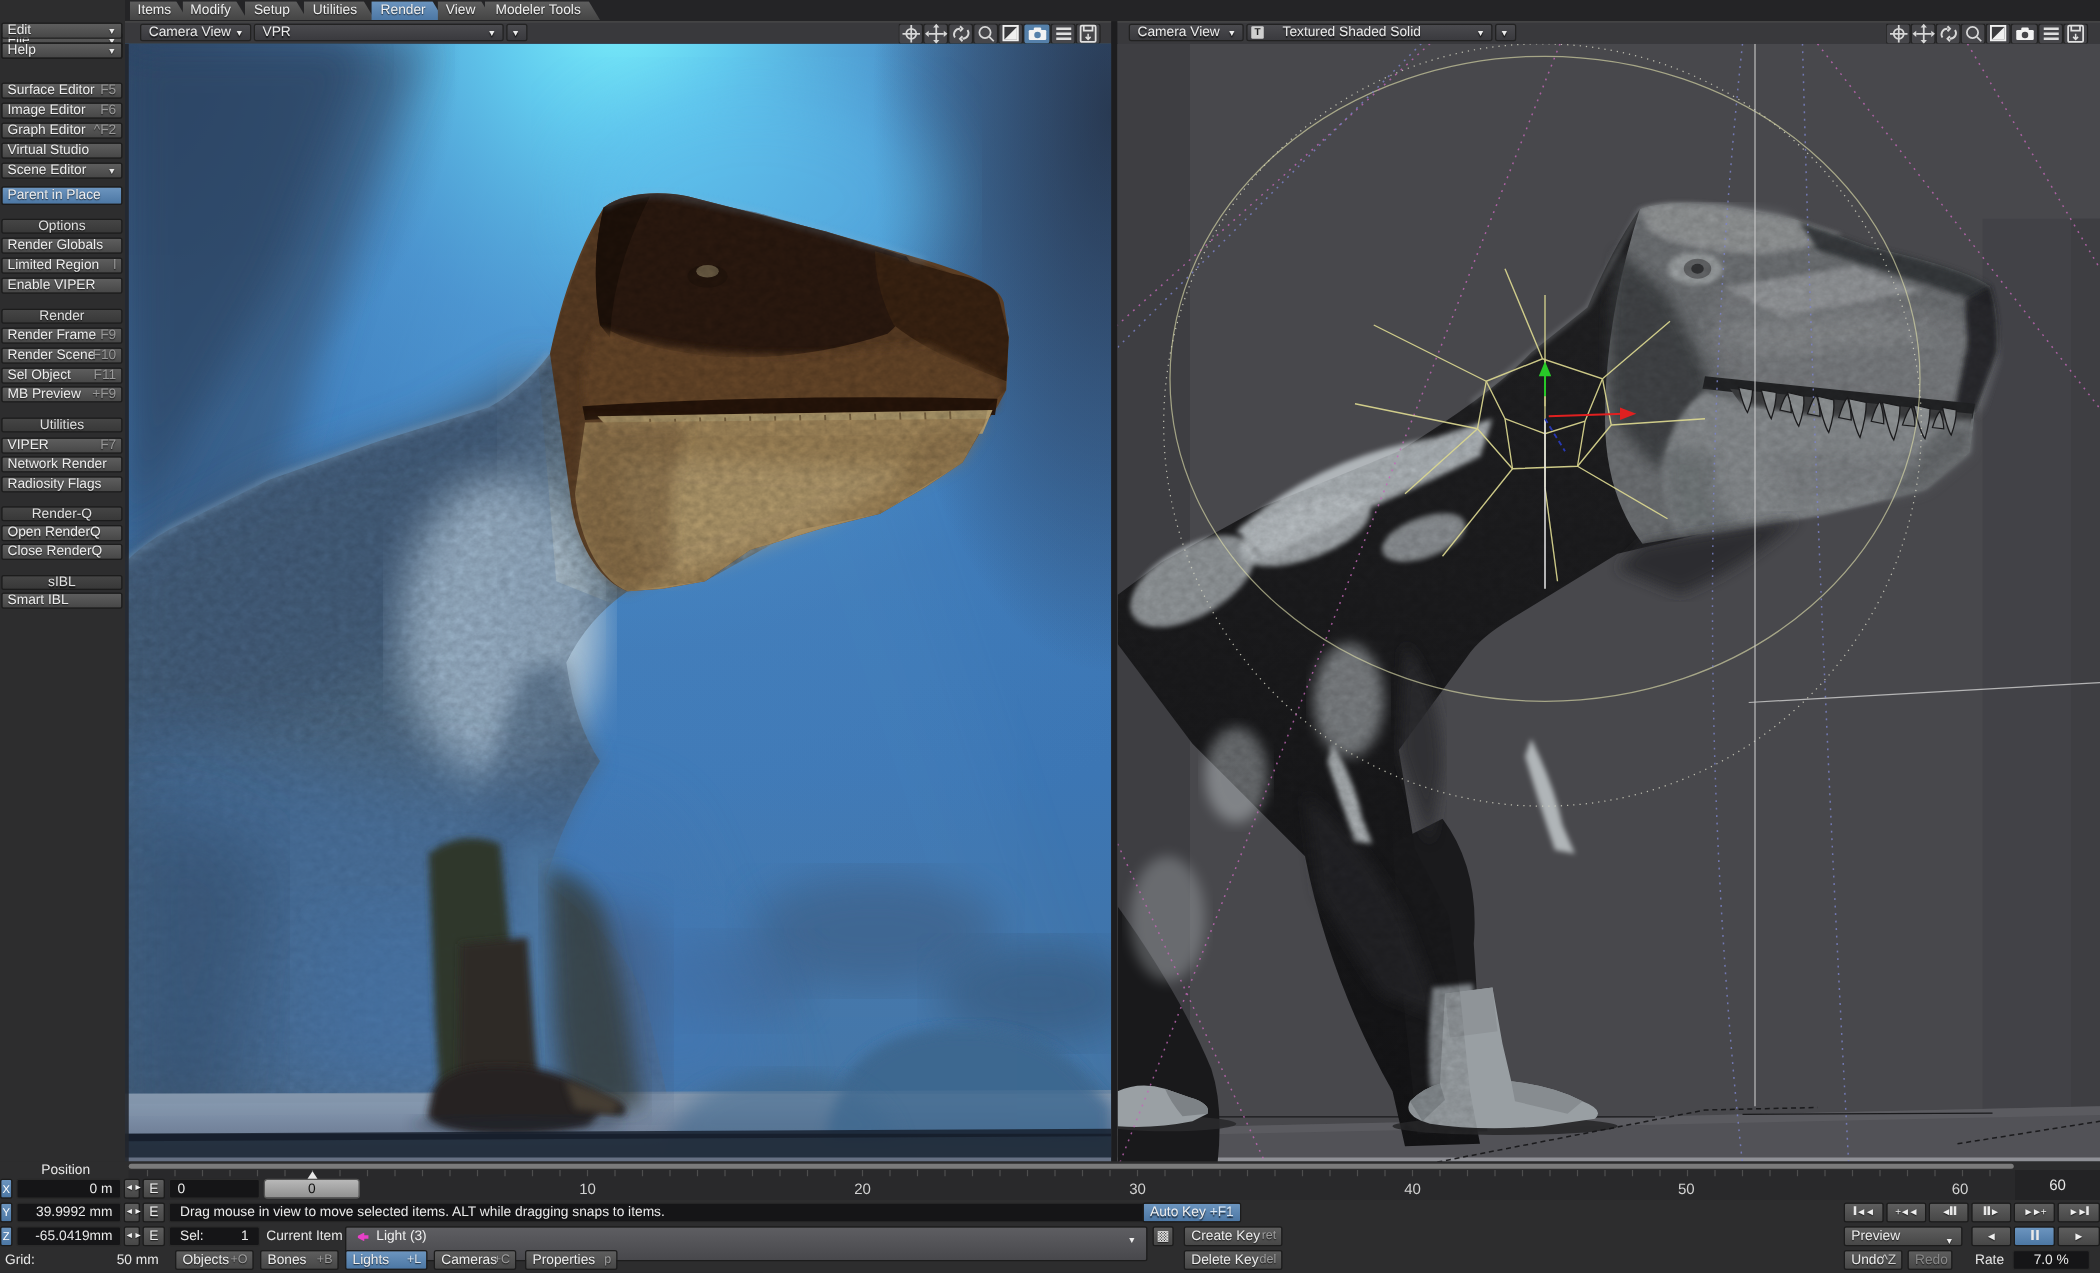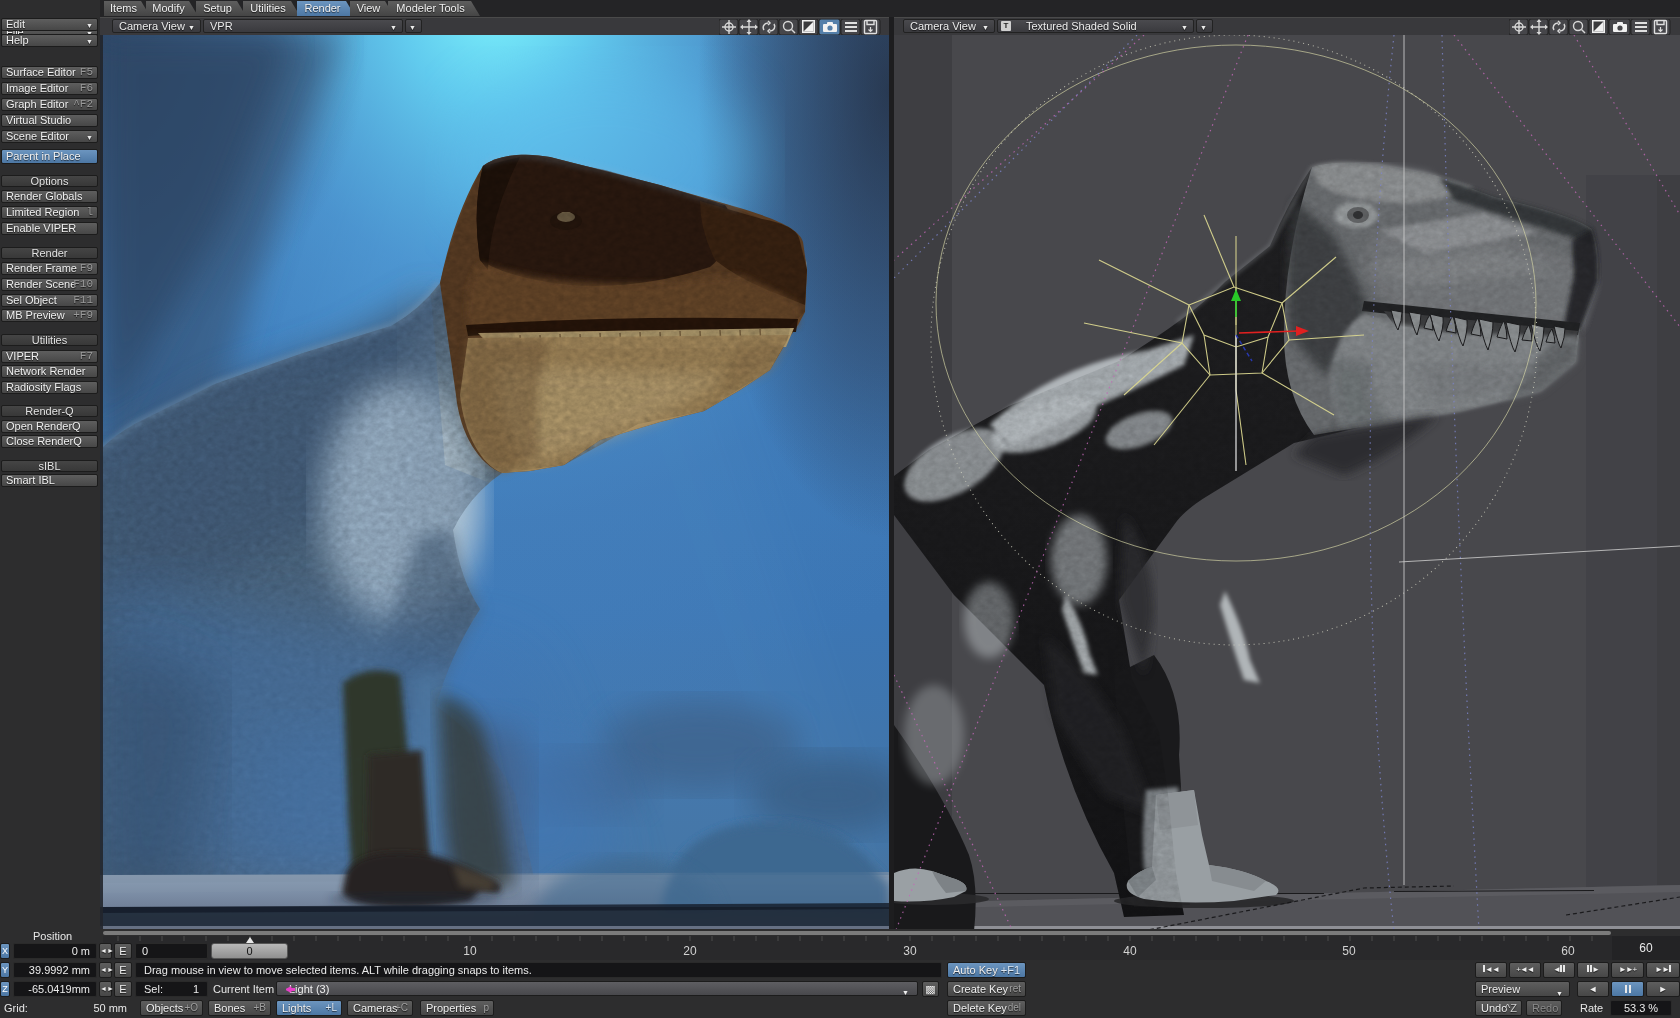--- a/index.html
+++ b/index.html
@@ -1,20 +1,20 @@
 <!DOCTYPE html>
 <html><head>
 <meta charset="utf-8">
 <style>
 html,body{margin:0;padding:0;background:#2b2b2b;width:1680px;height:1018px;overflow:hidden;}
 *{box-sizing:border-box;font-family:"Liberation Sans",sans-serif;}
 #page{position:absolute;top:0;left:0;width:1680px;height:1018px;background:#2d2d2e;}
 .abs{position:absolute;}
 .btn{position:absolute;height:13px;background:linear-gradient(#5e5e5e,#474747);border:1px solid #1c1c1c;border-radius:2px;color:#efefef;font-size:11px;line-height:11px;padding:0 4px;white-space:nowrap;text-shadow:0 1px 1px rgba(0,0,0,.7);}
-.btn .key{position:absolute;right:4px;color:#9a9a9a;font-family:Liberation Mono, monospace;}
+.btn .key{position:absolute;right:4px;color:#9a9a9a;}
 .btn .dd{position:absolute;right:4px;top:3px;color:#e8e8e8;font-size:7px;line-height:7px;}
 .hdrbtn{position:absolute;height:12px;background:linear-gradient(#454545,#383838);border:1px solid #1c1c1c;border-radius:2px;color:#e2e2e2;font-size:11px;line-height:10px;text-align:center;text-shadow:0 1px 1px rgba(0,0,0,.7);}
 .blue{background:linear-gradient(#6c95bf,#4c77a4)!important;}
 .tab{position:absolute;top:1px;height:15px;background:linear-gradient(#5e5e5e,#454545);color:#f0f0f0;font-size:11px;line-height:14px;text-align:center;clip-path:polygon(0 0,calc(100% - 9px) 0,100% 100%,0 100%);padding-right:7px;text-shadow:0 1px 1px rgba(0,0,0,.7);}
 .vphdr{position:absolute;height:18px;background:#39393c;border-top:1px solid #4a4a4a;}
 .drop{position:absolute;top:19px;height:14px;background:linear-gradient(#4a4a4e,#3a3a3e);border:1px solid #222;border-radius:2px;color:#ececec;font-size:11px;line-height:12px;padding:0 6px;text-shadow:0 1px 1px rgba(0,0,0,.7);}
 .drop .dd{position:absolute;right:5px;top:4px;font-size:7px;line-height:7px;}
 .fld{position:absolute;height:16px;background:#151517;border:1px solid #2a2a2a;border-radius:2px;color:#ebebeb;font-size:11px;line-height:14px;}
 .xyz{position:absolute;width:10px;height:16px;background:linear-gradient(#6c95bf,#4c77a4);border:1px solid #1c1c1c;border-radius:2px;color:#fff;font-size:9px;line-height:14px;text-align:center;}
 .bbtn{position:absolute;height:16px;background:linear-gradient(#5e5e5e,#474747);border:1px solid #1c1c1c;border-radius:2px;color:#efefef;font-size:11px;line-height:14px;padding:0 5px;text-shadow:0 1px 1px rgba(0,0,0,.7);}
@@ -603,29 +603,29 @@
 <div class="bbtn" style="left:114px;top:943px;width:18px;text-align:center;padding:0;">E</div>
 <div class="fld" style="left:135px;top:943px;width:73px;padding-left:6px;">0</div>
 <div class="abs" style="left:211px;top:943px;width:77px;height:16px;background:linear-gradient(#b8b8b8,#909090);border:1px solid #555;border-radius:3px;color:#111;font-size:11px;line-height:14px;text-align:center;">0</div>
 <div class="abs" style="left:246px;top:937px;width:0;height:0;border-left:4px solid transparent;border-right:4px solid transparent;border-bottom:6px solid #e8e8e8;"></div>
 
 <div class="xyz" style="left:0px;top:962px;">Y</div>
 <div class="fld" style="left:13px;top:962px;width:84px;text-align:right;padding-right:6px;">39.9992 mm</div>
 <div class="bbtn" style="left:99px;top:962px;width:13px;padding:0;text-align:center;font-size:7px;line-height:14px;">◄►</div>
 <div class="bbtn" style="left:114px;top:962px;width:18px;text-align:center;padding:0;">E</div>
 <div class="fld" style="left:135px;top:962px;width:807px;padding-left:8px;">Drag mouse in view to move selected items. ALT while dragging snaps to items.</div>
-<div class="bbtn blue" style="left:947px;top:962px;width:79px;">Auto Key<span style="position:absolute;right:5px;color:#dce8f4;">+F1</span></div>
+<div class="bbtn blue" style="left:914px;top:962px;width:79px;">Auto Key<span style="position:absolute;right:5px;color:#dce8f4;">+F1</span></div>
 
 <div class="xyz" style="left:0px;top:981px;">Z</div>
 <div class="fld" style="left:13px;top:981px;width:84px;text-align:right;padding-right:6px;">-65.0419mm</div>
 <div class="bbtn" style="left:99px;top:981px;width:13px;padding:0;text-align:center;font-size:7px;line-height:14px;">◄►</div>
 <div class="bbtn" style="left:114px;top:981px;width:18px;text-align:center;padding:0;">E</div>
 <div class="fld" style="left:135px;top:981px;width:73px;padding-left:8px;">Sel:<span style="position:absolute;right:8px;">1</span></div>
 <div class="lbl" style="left:213px;top:982px;">Current Item</div>
-<div class="abs" style="left:276px;top:981px;width:642px;height:15px;background:linear-gradient(#5e5e62,#48484c);border:1px solid #1c1c1c;border-radius:2px;color:#efefef;font-size:11px;line-height:14px;padding-left:12px;">Light (3)
+<div class="abs" style="left:276px;top:981px;width:642px;height:28px;background:linear-gradient(#5e5e62,#48484c);border:1px solid #1c1c1c;border-radius:2px;color:#efefef;font-size:11px;line-height:14px;padding-left:24px;">Light (3)
   <span style="position:absolute;left:9px;top:4px;width:9px;height:7px;background:#e840c8;clip-path:polygon(0 40%,60% 0,60% 30%,100% 30%,100% 70%,60% 70%,60% 100%,0 60%);"></span>
   <span class="dd" style="position:absolute;right:8px;top:4px;font-size:7px;">▼</span>
 </div>
 <div class="bbtn" style="left:922px;top:981px;width:17px;text-align:center;padding:0;">▩</div>
 <div class="bbtn" style="left:947px;top:981px;width:79px;">Create Key<span class="key">ret</span></div>
 
 <div class="lbl" style="left:4px;top:1001px;">Grid:</div>
 <div class="lbl" style="left:60px;top:1001px;width:67px;text-align:right;">50 mm</div>
 <div class="bbtn" style="left:140px;top:1000px;width:63px;">Objects<span class="key">+O</span></div>
 <div class="bbtn" style="left:208px;top:1000px;width:63px;">Bones<span class="key">+B</span></div>
@@ -642,15 +642,15 @@
 <div class="bbtn" style="left:1646px;top:962px;width:34px;text-align:center;padding:0;font-size:8px;letter-spacing:-1px;">►►<span class="bar" style="height:7px;"></span></div>
 
 <div class="bbtn" style="left:1475px;top:981px;width:95px;">Preview<span class="dd" style="position:absolute;right:6px;top:5px;font-size:7px;">▼</span></div>
 <div class="bbtn" style="left:1577px;top:981px;width:32px;text-align:center;padding:0;font-size:9px;">◄</div>
 <div class="bbtn blue" style="left:1611px;top:981px;width:33px;text-align:center;padding:0;"><span class="bar"></span><span class="bar" style="margin-left:2px;"></span></div>
 <div class="bbtn" style="left:1646px;top:981px;width:34px;text-align:center;padding:0;font-size:9px;">►</div>
 
 <div class="bbtn" style="left:1475px;top:1000px;width:47px;">Undo<span style="position:absolute;right:4px;color:#cfcfcf;">^Z</span></div>
 <div class="bbtn" style="left:1526px;top:1000px;width:36px;color:#8a8a8a;">Redo</div>
 <div class="lbl" style="left:1580px;top:1001px;">Rate</div>
-<div class="fld" style="left:1610px;top:1000px;width:62px;text-align:center;">53.3 %</div>
+<div class="fld" style="left:1610px;top:1000px;width:62px;text-align:center;">7.0 %</div>
 
 </div>
 
 </body></html>

